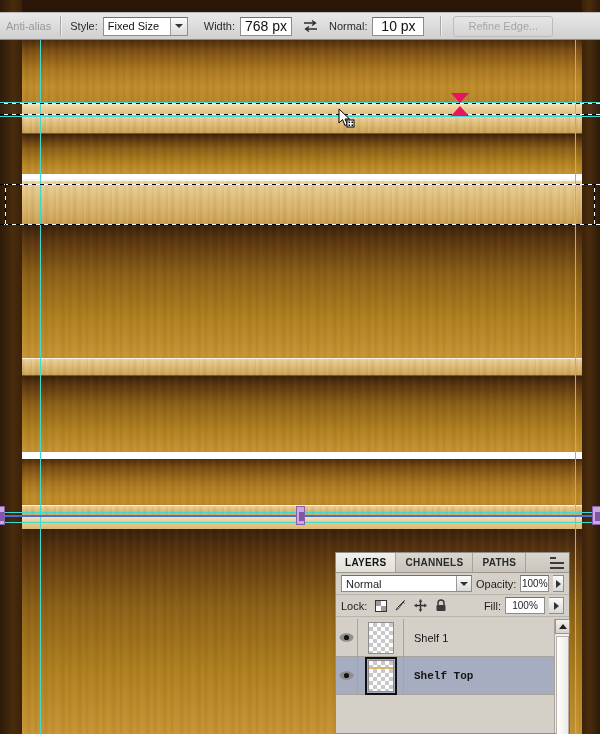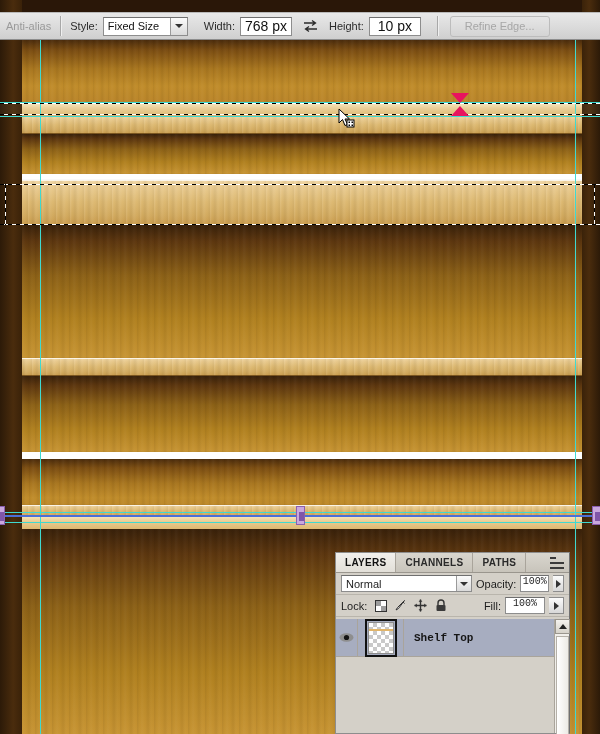--- a/index.html
+++ b/index.html
@@ -227,23 +227,22 @@
   }
   .blend-select {
     position:relative; flex:0 0 131px; height:17px;
     background:#fff; border:1px solid #8d8d8d; border-top-color:#6f6f6f;
     display:flex; align-items:center; padding-left:4px;
   }
   .blend-select .ob-arrow-btn { width:15px; height:15px; }
   .mini-num {
     width:40px; height:17px; background:#fff;
     border:1px solid #8d8d8d; border-top-color:#6f6f6f;
-    display:flex; align-items:flex-start; justify-content:center;
+    display:flex; align-items:center; justify-content:center;
     font-size:10px;
-    font-family:Liberation Mono, monospace;
   }
   .mini-spin {
     width:15px; height:17px;
     background: linear-gradient(to bottom,#fbfbfb,#d8d8d8);
     border:1px solid #8d8d8d;
     border-left:none;
     display:flex; align-items:center; justify-content:center;
   }
   .chev-rt {
     width:0;height:0;
@@ -448,21 +447,21 @@
   <span class="ob-label" style="margin-left:16px;">Width:</span>
   <div class="ob-input">
     <span>768 px</span>
   </div>
 
   <svg class="swap-icon" viewBox="0 0 15 14">
     <path d="M1 4 h11 M9 1.5 L12.5 4 L9 6.5" stroke="#2b2b2b" stroke-width="1.3" fill="none"></path>
     <path d="M14 10 h-11 M6 7.5 L2.5 10 L6 12.5" stroke="#2b2b2b" stroke-width="1.3" fill="none"></path>
   </svg>
 
-  <span class="ob-label">Height:</span>
+  <span class="ob-label">Normal:</span>
   <div class="ob-input">
     <span>10 px</span>
   </div>
 
   <span class="ob-sep" style="margin-left:16px;margin-right:12px;"></span>
 
   <div class="ob-btn-disabled">
     <span>Refine Edge...</span>
   </div>
 </div>
@@ -539,20 +538,32 @@
     <div class="mini-num">
       <span>100%</span>
     </div>
     <div class="mini-spin">
       <span class="chev-rt"></span>
     </div>
   </div>
 
   <div id="layer-list">
 
+    <div class="layer-row">
+      <div class="eye-cell">
+        <svg width="15" height="11" viewBox="0 0 15 11">
+          <ellipse cx="7.5" cy="5.5" rx="7" ry="4.2" fill="#8e8e8e"></ellipse>
+          <ellipse cx="7.5" cy="5.5" rx="2.6" ry="2.6" fill="#141414"></ellipse>
+        </svg>
+      </div>
+      <div class="thumb-cell">
+        <div class="thumb"></div>
+      </div>
+      <div class="layer-name">Shelf 1</div>
+    </div>
 
     <div class="layer-row selected">
       <div class="eye-cell">
         <svg width="15" height="11" viewBox="0 0 15 11">
           <ellipse cx="7.5" cy="5.5" rx="7" ry="4.2" fill="#8e8e8e"></ellipse>
           <ellipse cx="7.5" cy="5.5" rx="2.6" ry="2.6" fill="#141414"></ellipse>
         </svg>
       </div>
       <div class="thumb-cell">
         <div class="thumb sel-outline">

